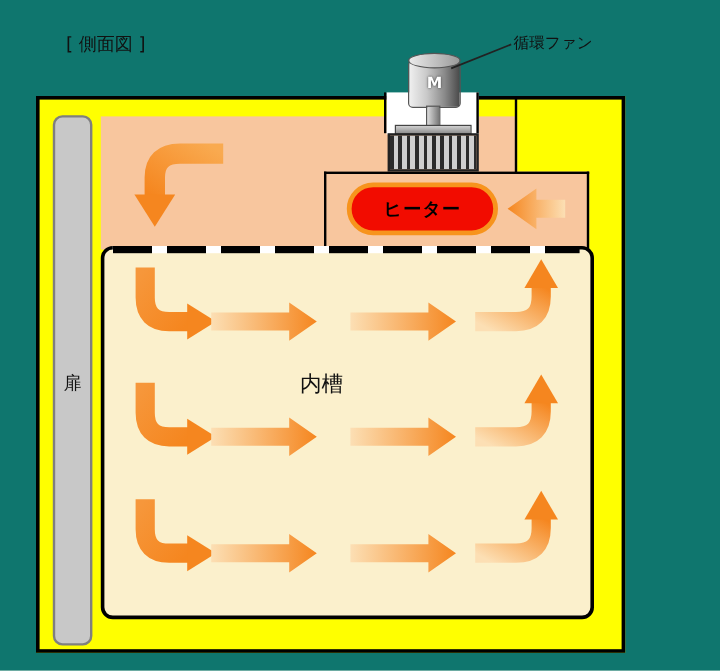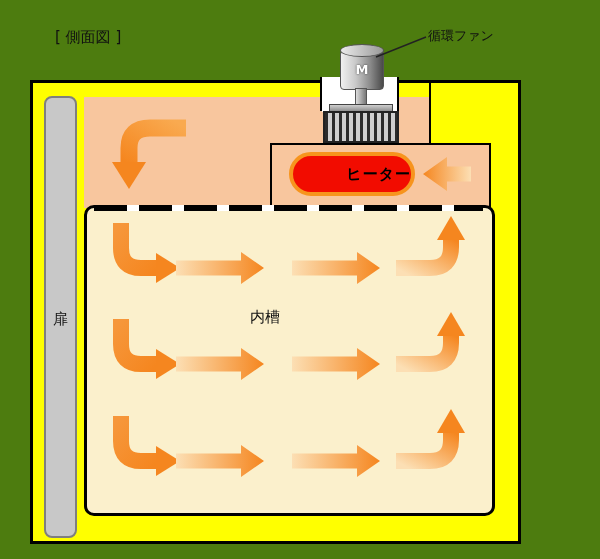--- a/index.html
+++ b/index.html
@@ -1,17 +1,17 @@
 <!DOCTYPE html>
 <html style="--outer-case: #FFFF00; --plenum: #F8C69E; --chamber: #FBF0CC; --heater-fill: #F20C00; --heater-border: #F7941D; --arrow: #F5861F; --arrow-light: #FCDFB4; --door: #C8C8C8;"><head>
 <meta charset="utf-8">
 <style>
   html,body{margin:0;padding:0;background:#fff;}
   #canvas{
-    position:relative;width:600px;height:559px;background:#4d7c0f;overflow:hidden;
+    position:relative;width:600px;height:559px;background:#0f766e;overflow:hidden;
     font-family:"DejaVu Sans","Liberation Sans",sans-serif;color:#111;
   }
   .abs{position:absolute;}
 
   
   #outer-case{left:30px;top:80px;width:485px;height:458px;background:var(--outer-case,#FFFF00);
     border:3px solid #000;z-index:1;}
 
   
   #plenum{left:84px;top:97px;width:347px;height:111px;background:var(--plenum,#F8C69E);z-index:2;}
@@ -28,21 +28,21 @@
 
   
   #inner-chamber{left:84px;top:205px;width:405px;height:305px;background:var(--chamber,#FBF0CC);
     border:3px solid #000;border-radius:10px;z-index:3;}
   #chamber-dashed-top{left:94px;top:205px;width:389px;height:6px;z-index:4;
     background:repeating-linear-gradient(90deg,#000 0 33px,#fff 33px 45px);}
 
   
   #heater{left:289px;top:152px;width:126px;height:44px;background:var(--heater-fill,#F20C00);
     border:4px solid var(--heater-border,#F7941D);border-radius:26px;z-index:5;
-    display:flex;align-items:center;justify-content:flex-end;box-sizing:border-box;}
+    display:flex;align-items:center;justify-content:center;box-sizing:border-box;}
   #heater .lbl{font-size:15px;font-weight:bold;color:#000;letter-spacing:1px;}
 
   
   #door{left:44px;top:96px;width:33px;height:442px;background:var(--door,#C8C8C8);
     border:2px solid #7F7F7F;border-radius:8px;z-index:5;box-sizing:border-box;}
   #door-label{left:44px;top:310px;width:33px;text-align:center;font-size:15px;z-index:7;}
 
   
   #motor-body{left:340px;top:50px;width:44px;height:40px;z-index:5;border-radius:4px;
     background:linear-gradient(90deg,#f0f0f0 0%,#c9c9c9 35%,#8a8a8a 70%,#4a4a4a 100%);
@@ -55,21 +55,21 @@
     border:1px solid #555;z-index:5;box-sizing:border-box;}
   #fan-cap{left:329px;top:104px;width:64px;height:8px;background:linear-gradient(#cfcfcf,#8f8f8f);
     border:1px solid #444;z-index:5;box-sizing:border-box;}
   #fan-blades{left:323px;top:111px;width:76px;height:32px;z-index:5;box-sizing:border-box;
     border:2px solid #222;
     background:repeating-linear-gradient(90deg,#2b2b2b 0 3px,#cfcfcf 3px 7px);}
 
   
   #side-view-title{left:55px;top:28px;font-size:15px;z-index:7;}
   #fan-label{left:428px;top:27px;font-size:13px;z-index:7;}
-  #chamber-label{left:250px;top:308px;font-size:15px;z-index:7;}
+  #chamber-label{left:250px;top:308px;font-size:18px;z-index:7;}
 
   #arrow-layer{left:0;top:0;width:600px;height:559px;z-index:6;pointer-events:none;}
 </style>
 </head>
 <body>
 
 <div id="canvas">
 
   <div class="abs" id="side-view-title">[ 側面図 ]</div>
   <div class="abs" id="fan-label">循環ファン</div>

